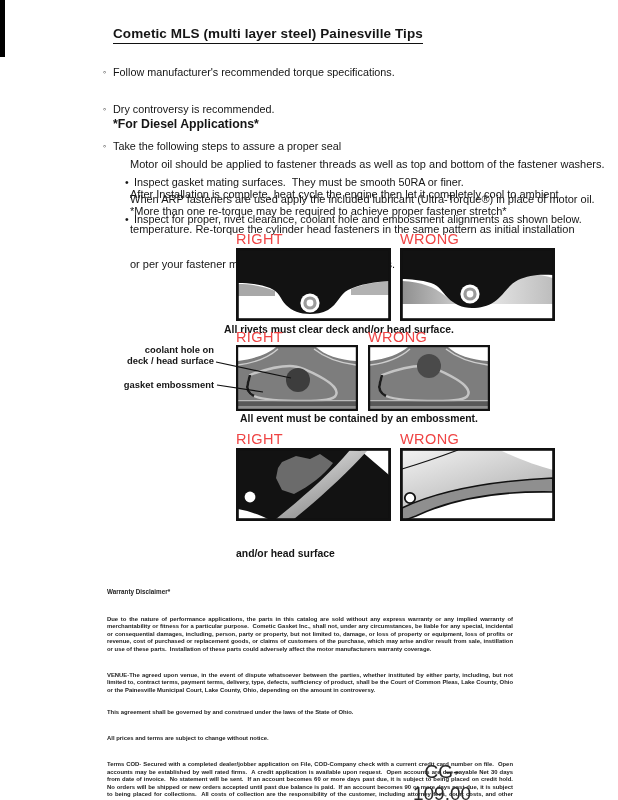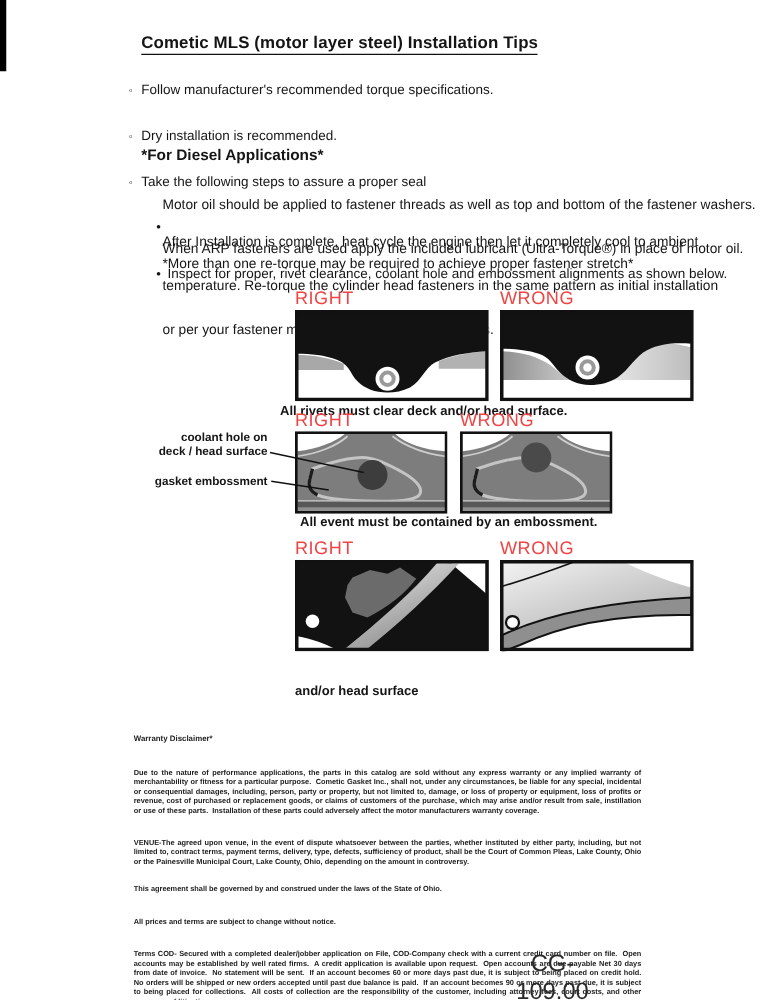--- a/index.html
+++ b/index.html
@@ -41,27 +41,27 @@
   .pagenum{left:396px;top:761px;width:92px;text-align:center;font-size:19px;color:#2a2a2a;}
   .overlay{left:0;top:0;width:618px;height:800px;pointer-events:none;z-index:5;}
 </style>
 </head>
 <body>
 
 <div class="page">
 
   <div class="abs edge-bar"></div>
 
-  <div class="abs title">Cometic MLS (motor layer steel) Installation Tips</div>
+  <div class="abs title">Cometic MLS (multi layer steel) Painesville Tips</div>
 
   <div class="abs bullets">
     <div class="brow"><span class="mk">◦</span><span>Follow manufacturer's recommended torque specifications.</span></div>
-    <div class="brow"><span class="mk">◦</span><span>Dry installation is recommended.</span></div>
+    <div class="brow"><span class="mk">◦</span><span>Dry controversy is recommended.</span></div>
     <div class="brow"><span class="mk">◦</span><span>Take the following steps to assure a proper seal</span></div>
-    <div class="brow sub"><span class="mk">•</span></div>
+    <div class="brow sub"><span class="mk">•</span><span>Inspect gasket mating surfaces.  They must be smooth 50RA or finer.</span></div>
     <div class="brow sub"><span class="mk">•</span><span>Inspect for proper, rivet clearance, coolant hole and embossment alignments as shown below.</span></div>
   </div>
 
   <div class="abs diesel-head">*For Diesel Applications*</div>
 
   <div class="abs body-par p1">
     <div>Motor oil should be applied to fastener threads as well as top and bottom of the fastener washers.</div>
     <div>When ARP fasteners are used apply the included lubricant (Ultra-Torque®) in place of motor oil.</div>
   </div>
 

